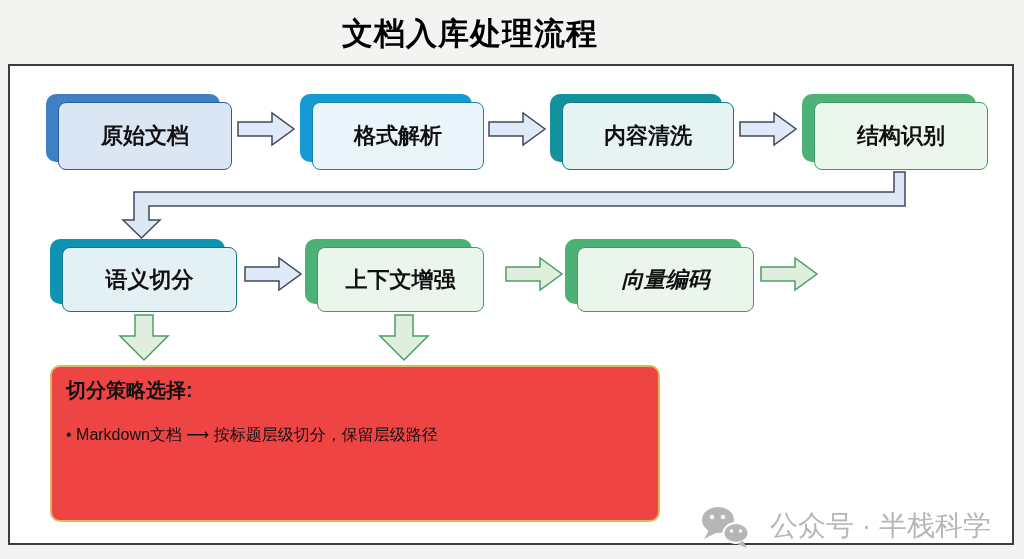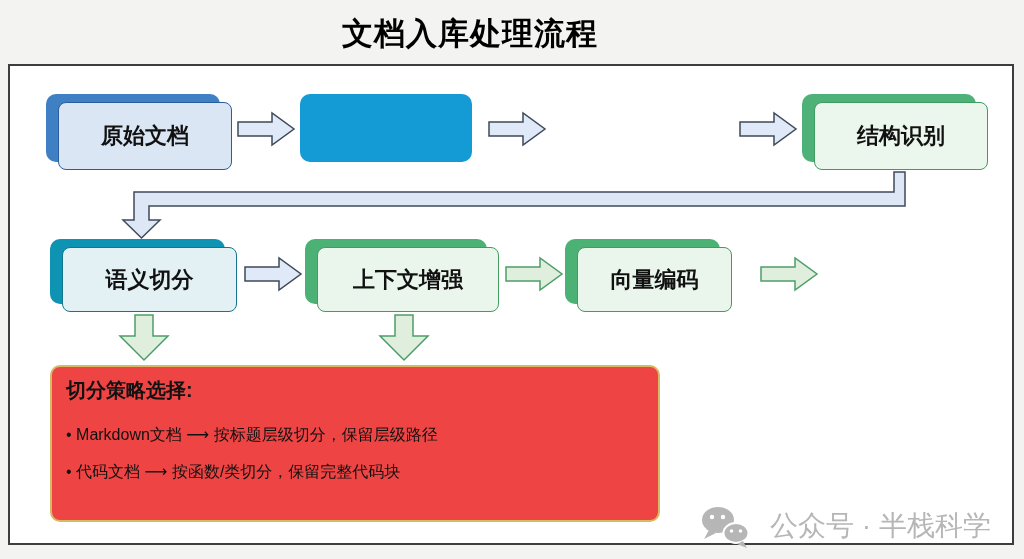--- a/index.html
+++ b/index.html
@@ -78,66 +78,70 @@
 
   <div class="node row1" style="left:36px;width:186px;">
     <div class="node-back" style="background: rgb(62, 128, 195);"></div>
     <div class="node-front" style="background: rgb(219, 230, 245); border-color: rgb(42, 93, 155);">原始文档</div>
   </div>
   <svg class="harrow" style="left:226px;">
     <polygon class="fill-blue" points="2,11 36,11 36,2 58,18 36,34 36,25 2,25"></polygon>
   </svg>
   <div class="node row1" style="left:290px;width:184px;">
     <div class="node-back" style="background: rgb(20, 155, 213);"></div>
+    <div class="node-front" style="background: rgb(234, 245, 251); border-color: rgb(31, 127, 166);">格式解析</div>
   </div>
   <svg class="harrow" style="left:477px;">
     <polygon class="fill-blue" points="2,11 36,11 36,2 58,18 36,34 36,25 2,25"></polygon>
   </svg>
+  <div class="node row1" style="left:540px;width:184px;">
+    <div class="node-back" style="background: rgb(19, 146, 158);"></div>
+    <div class="node-front" style="background: rgb(230, 243, 243); border-color: rgb(15, 122, 135);">内容清洗</div>
+  </div>
   <svg class="harrow" style="left:728px;">
     <polygon class="fill-blue" points="2,11 36,11 36,2 58,18 36,34 36,25 2,25"></polygon>
   </svg>
   <div class="node row1" style="left:792px;width:186px;">
     <div class="node-back" style="background: rgb(78, 178, 120);"></div>
     <div class="node-front" style="background: rgb(235, 246, 237); border-color: rgb(63, 156, 98);">结构识别</div>
   </div>
 
   <div class="node row2" style="left:40px;width:187px;">
     <div class="node-back" style="background: rgb(14, 147, 179);"></div>
     <div class="node-front" style="background: rgb(227, 241, 245); border-color: rgb(21, 117, 143);">语义切分</div>
   </div>
   <svg class="harrow2" style="left:233px;">
     <polygon class="fill-blue" points="2,11 36,11 36,2 58,18 36,34 36,25 2,25"></polygon>
   </svg>
-  <div class="node row2" style="left:295px;width:194px;">
+  <div class="node row2" style="left:295px;width:179px;">
     <div class="node-back" style="background: rgb(75, 177, 117);"></div>
     <div class="node-front" style="background: rgb(234, 245, 236); border-color: rgb(68, 155, 96);">上下文增强</div>
   </div>
   <svg class="harrow2" style="left:494px;">
     <polygon class="fill-green" points="2,11 36,11 36,2 58,18 36,34 36,25 2,25"></polygon>
   </svg>
-  <div class="node row2" style="left:555px;width:167px;">
+  <div class="node row2" style="left:555px;width:189px;font-style:italic;">
     <div class="node-back" style="background: rgb(75, 177, 117);"></div>
     <div class="node-front" style="background: rgb(234, 245, 236); border-color: rgb(68, 155, 96);">向量编码</div>
   </div>
   <svg class="harrow2" style="left:749px;">
     <polygon class="fill-green" points="2,11 36,11 36,2 58,18 36,34 36,25 2,25"></polygon>
   </svg>
 
 
   <svg class="darrow" style="left:106px;">
     <polygon class="fill-green" points="19,1 37,1 37,22 52,22 28,46 4,22 19,22"></polygon>
   </svg>
   <svg class="darrow" style="left:366px;">
     <polygon class="fill-green" points="19,1 37,1 37,22 52,22 28,46 4,22 19,22"></polygon>
   </svg>
 
   <div class="strategy">
     <div class="strategy-heading">切分策略选择:</div>
     <div class="strategy-item">• Markdown文档 ⟶ 按标题层级切分，保留层级路径</div>
-    <div class="strategy-item">• 代码文档 ⟶ 按函数/类切分，保留完整代码块</div>
   </div>
 
   <div class="watermark" style="color: rgb(182, 182, 182);">
     <svg width="50" height="44">
       <ellipse cx="18" cy="16" rx="16" ry="13" fill="#b6b6b6"></ellipse>
       <polygon points="9,26 4,35 16,29" fill="#b6b6b6"></polygon>
       <circle cx="12" cy="13" r="2.2" fill="#ffffff"></circle>
       <circle cx="23" cy="13" r="2.2" fill="#ffffff"></circle>
       <ellipse cx="36" cy="29" rx="12.5" ry="10" fill="#b6b6b6" stroke="#ffffff" stroke-width="2"></ellipse>
       <polygon points="43,37 47,44 37,40" fill="#b6b6b6"></polygon>

